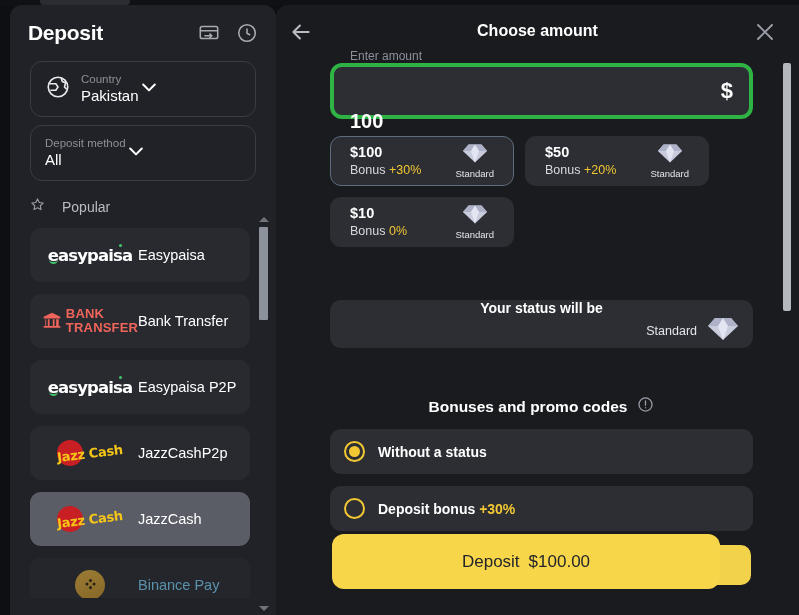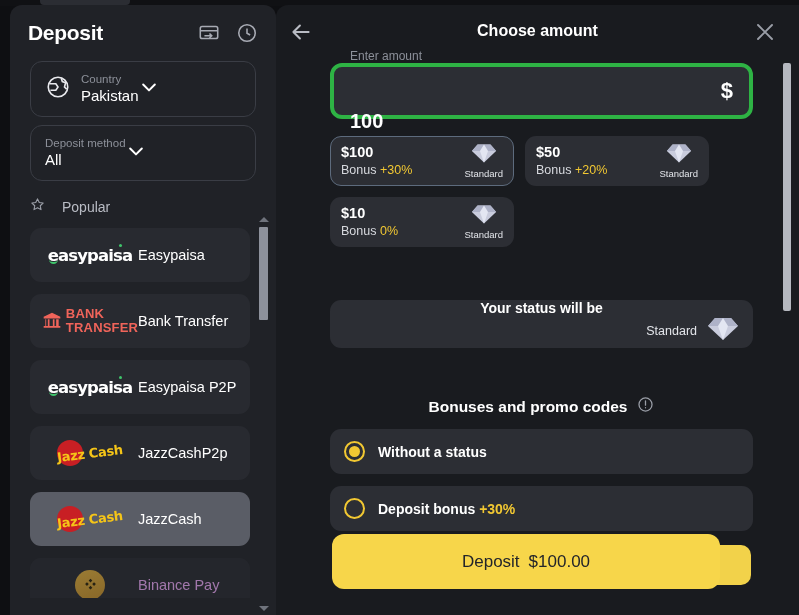--- a/index.html
+++ b/index.html
@@ -51,21 +51,21 @@
   .methods { position: absolute; left: 0; top: 223px; width: 266px; height: 370px; padding: 0 26px 0 20px; overflow: hidden; }
   .method {
     height: 54px; border-radius: 11px; background: #282a30;
     display: flex; align-items: center; margin-bottom: 12px;
     padding: 0 12px;
   }
   .method.selected { background: #5a5d66; }
   .method.dim { opacity: 0.62; }
   .m-logo { width: 96px; flex: 0 0 96px; display: flex; align-items: center; justify-content: center; }
   .m-name { font-size: 14.5px; color: #ffffff; line-height: 1.15; }
-  .method.dim .m-name { color: #f0abfc; }
+  .method.dim .m-name { color: #7dd3fc; }
 
   
   .easypaisa { font-size: 16.5px; font-weight: bold; color: #ffffff; letter-spacing: -0.9px; position: relative; font-family: "DejaVu Sans", sans-serif; }
   .easypaisa .dot { position: absolute; right: 10px; top: -2px; width: 3px; height: 3px; background: #3fc56b; border-radius: 50%; }
   .easypaisa .swoosh { position: absolute; left: 1px; bottom: 1px; width: 9px; height: 5px; border-bottom: 2px solid #3fc56b; border-radius: 0 0 6px 6px; }
   
   .bankwrap { display: flex; align-items: center; gap: 4px; }
   .banksvg { width: 20px; height: 20px; color: #f0645a; }
   .banktxt { font-size: 13px; font-weight: bold; color: #f0645a; line-height: 1.05; letter-spacing: 0.2px; }
   
@@ -105,21 +105,21 @@
     margin-top: 6px;
   }
   .amt-text { display: flex; flex-direction: column; line-height: 1.1; gap: 44px; }
   .amt-label { font-size: 12px; color: #8c9099; }
   .amt-value { font-size: 20px; font-weight: bold; color: #ffffff; margin-top: 2px; }
   .amt-cur { margin-left: auto; font-size: 22px; font-weight: bold; color: #ffffff; }
 
   .chips { display: flex; flex-wrap: wrap; gap: 11px; margin-top: 17px; }
   .chip {
     width: 184px; height: 50px; border-radius: 11px; background: #2c2e34;
-    display: flex; align-items: center; padding: 0 10px; position: relative;
+    display: flex; align-items: center; padding: 0 19px; position: relative;
     border: 1px solid transparent;
   }
   .chip.sel { border-color: #5d6b7d; }
   .chip-left { display: flex; flex-direction: column; line-height: 1.15; }
   .chip-amt { font-size: 14.5px; font-weight: bold; color: #ffffff; }
   .chip-bonus { font-size: 12.5px; color: #d7d9de; margin-top: 2px; }
   .chip-bonus b { color: #f2c832; font-weight: normal; }
   .chip-right { margin-left: auto; display: flex; flex-direction: column; align-items: center; }
   .gem { width: 26px; height: 21px; }
   .gem-lbl { font-size: 9.5px; color: #e3e5ea; margin-top: 0px; }

